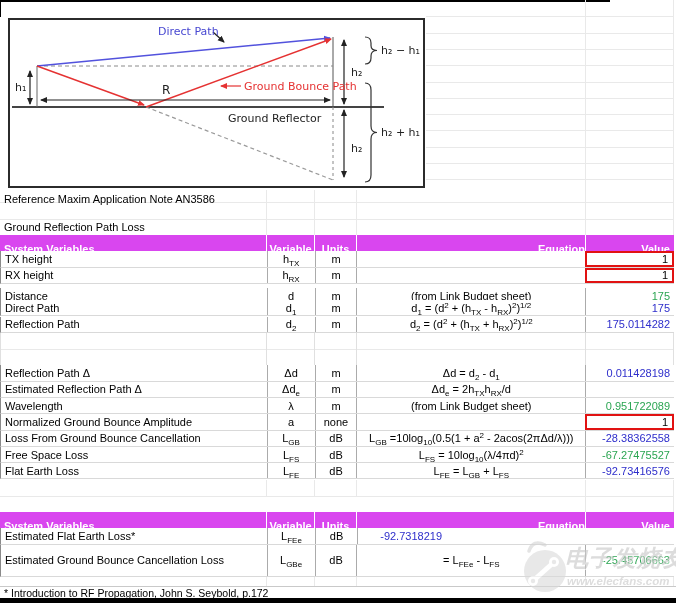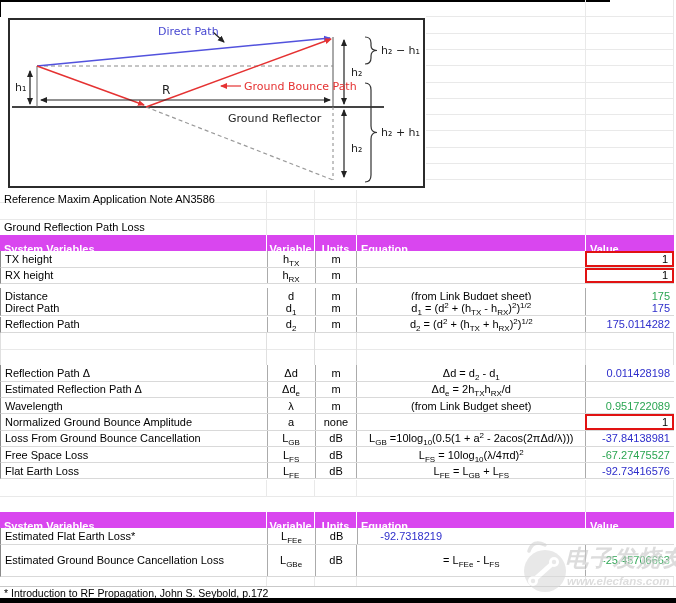--- a/index.html
+++ b/index.html
@@ -26,21 +26,21 @@
   .hrow{position:absolute;left:0;width:674px;height:28px;background:#d946ef;color:#fff;
         font-weight:bold;display:flex;align-items:stretch;box-sizing:border-box;}
   .c{display:flex;align-items:center;box-sizing:border-box;overflow:hidden;white-space:nowrap;}
   .c.name{width:266px;padding-left:4px;justify-content:flex-start;}
   .c.var{width:48px;justify-content:center;border-left:1px solid #ababab;}
   .c.units{width:42px;justify-content:center;border-left:1px solid #ababab;}
   .c.eq{width:229px;justify-content:center;border-left:1px solid #ababab;}
   .c.val{width:89px;justify-content:flex-end;padding-right:4px;border-left:1px solid #ababab;}
   .hrow .c.var,.hrow .c.units,.hrow .c.eq,.hrow .c.val{border-left:1px solid #fff;}
   .hrow .c.name{padding-left:4px;}
-  .hrow .c.eq,.hrow .c.val{justify-content:flex-start;padding-left:4px;}
+  .hrow .c.eq,.hrow .c.val{justify-content:flex-end;padding-left:4px;}
   .c.val.input{border:2px solid #e11212;}
   sub{font-size:8px;vertical-align:-2.5px;line-height:0;}
   sup{font-size:8px;vertical-align:4px;line-height:0;}
   #footnote-row{position:absolute;left:0;top:586px;width:676px;height:12px;background:#fff;
         border-top:1px solid #c9c9c9;box-sizing:border-box;}
   #footnote-row span{position:absolute;left:4px;top:0;line-height:12px;font-size:10.5px;white-space:nowrap;}
   
   #watermark{position:absolute;left:505px;top:537px;width:171px;height:62px;opacity:.62;pointer-events:none;}
   #wm-brand{position:absolute;left:60px;top:6px;font-size:23px;font-weight:bold;font-style:italic;
             color:#c7c7c7;letter-spacing:1px;white-space:nowrap;text-shadow:1px 1px 0 #ffffff;}
@@ -336,21 +336,21 @@
     <div class="c var">
         <span>L<sub>GB</sub></span>
       </div>
     <div class="c units">
         <span>dB</span>
       </div>
     <div class="c eq">
         <span>L<sub>GB</sub> =10log<sub>10</sub>(0.5(1 + a<sup>2</sup> - 2acos(2πΔd/λ)))</span>
       </div>
     <div class="c val">
-        <span style="color: rgb(46, 46, 203);">-37.84138981</span>
+        <span style="color: rgb(46, 46, 203);">-28.38362558</span>
       </div>
   </div>
   <div class="trow" style="top:446.9px">
     <div class="c name">
         <span>Free Space Loss</span>
       </div>
     <div class="c var">
         <span>L<sub>FS</sub></span>
       </div>
     <div class="c units">

